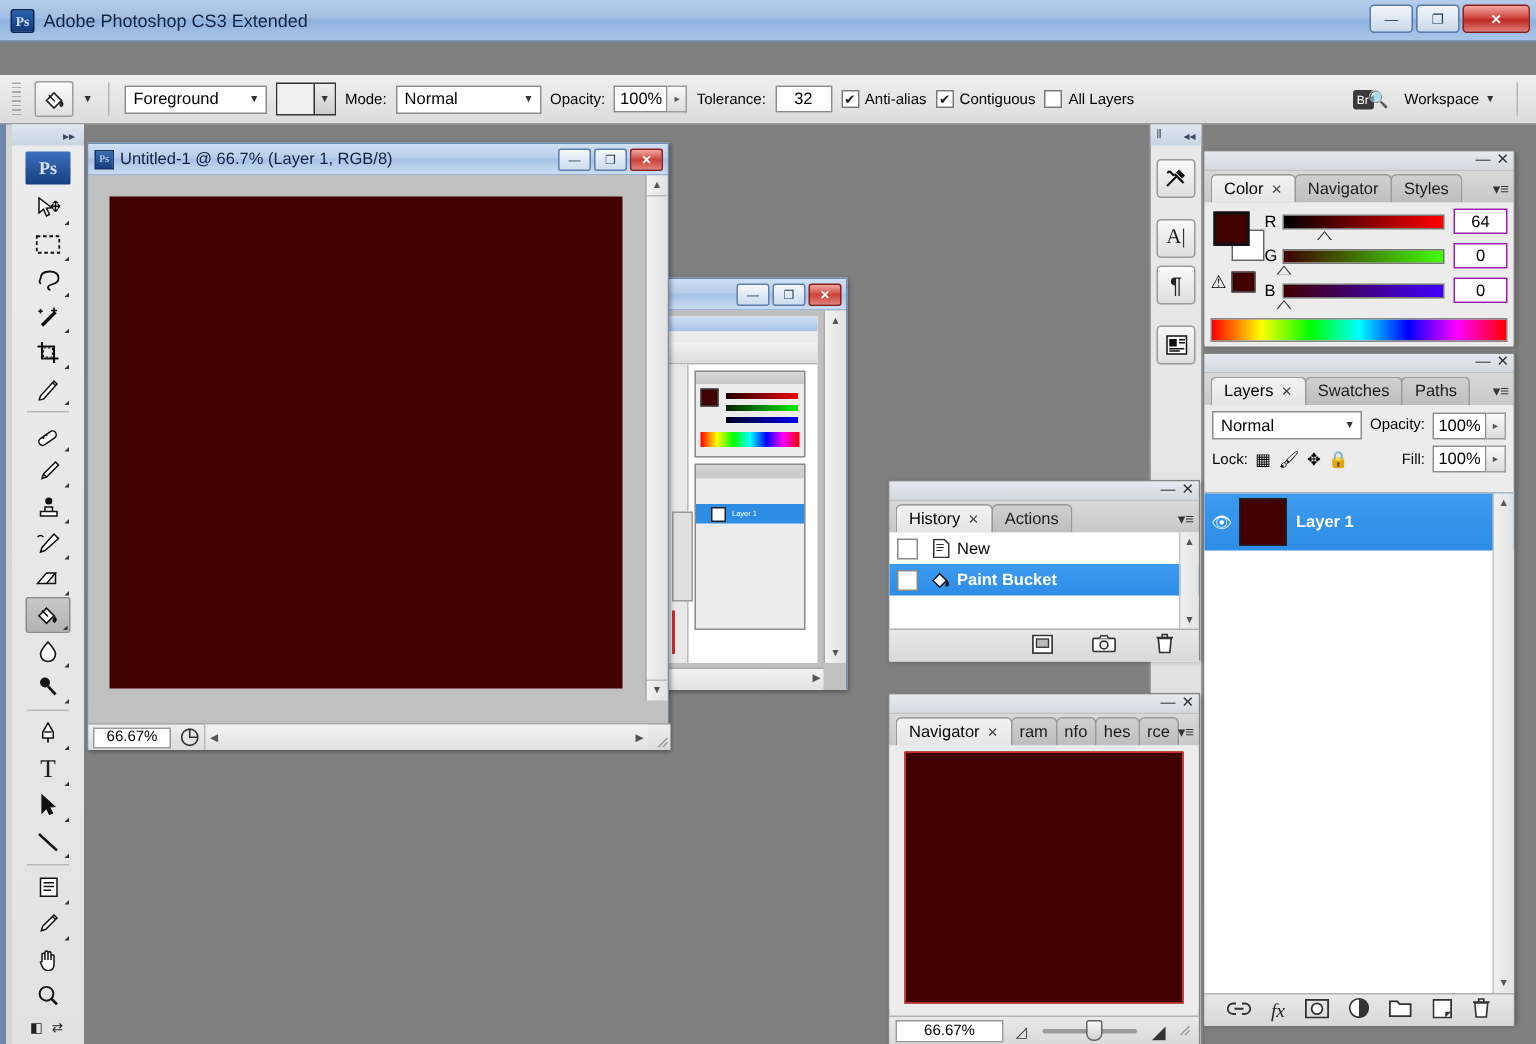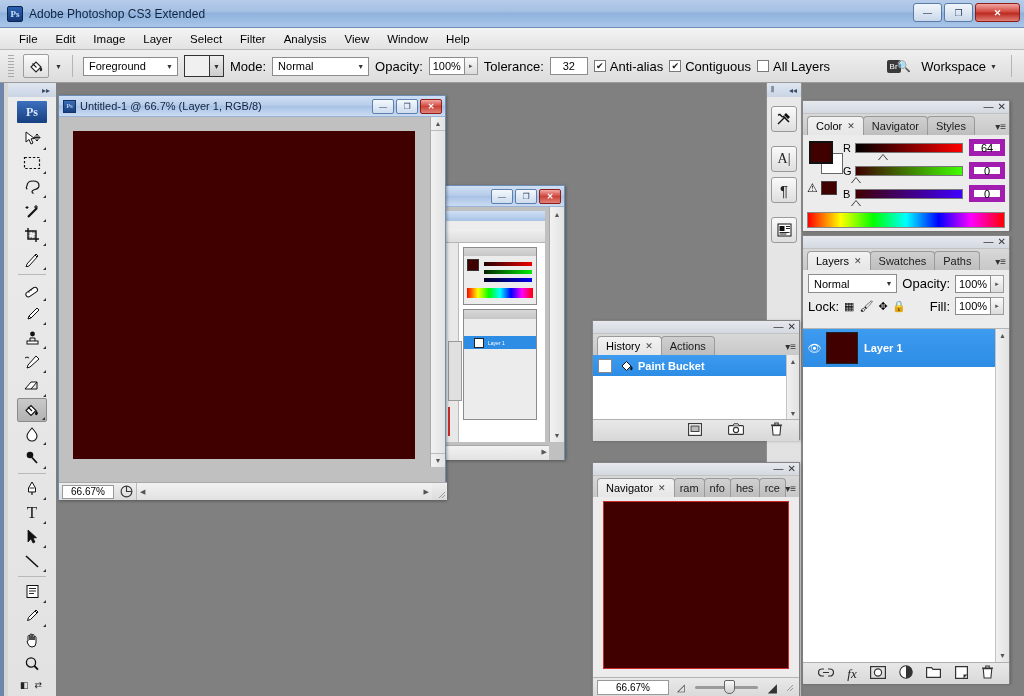--- a/index.html
+++ b/index.html
@@ -69,21 +69,21 @@
   .vsep { width: 1px; height: 22px; background: #b5b5b5; margin: 0 4px; }
   .combo {
     height: 19px; border: 1px solid #8c8c8c; background: #fff;
     display: flex; align-items: center; padding: 0 4px 0 5px;
     font-size: 11px; justify-content: space-between;
   }
   .swatch-pair { display: flex; height: 22px; border: 1px solid #333; }
   .sw-white { width: 24px; background: #f0f0f0; }
   .sw-pat { width: 14px; background: linear-gradient(180deg,#eee,#ccc);
     border-left: 1px solid #333; display:flex; align-items:center; justify-content:center; }
-  .lbl { font-size: 13px; color: #000; }
+  .lbl { font-size: 10px; color: #000; }
   .numfield {
     height: 18px; border: 1px solid #8c8c8c; background: #fff;
     display: flex; align-items: center; justify-content: center;
     font-size: 11px; min-width: 34px; padding: 0 3px;
   }
   .spin { width: 13px; height: 18px; border: 1px solid #9d9d9d; border-left: none;
     background: linear-gradient(180deg,#fafafa,#dcdcdc);
     display:flex;align-items:center;justify-content:center;font-size:7px;color:#555; }
   .chk { width: 12px; height: 12px; border: 1px solid #7a7a7a; background: #fff;
     display: flex; align-items: center; justify-content: center;
@@ -191,21 +191,21 @@
 
   
   .color-row { display: flex; align-items: center; margin-bottom: 6px; }
   .ramp { height: 10px; border: 1px solid #777; position: relative; }
   .slider-tri { position: absolute; top: 10px; width: 0; height: 0;
     border-left: 5px solid transparent; border-right: 5px solid transparent;
     border-bottom: 6px solid #303030; }
   .slider-tri i { position:absolute; left:-4px; top:1px; width:0;height:0;
     border-left:4px solid transparent;border-right:4px solid transparent;
     border-bottom:5px solid #ededed; }
-  .valbox { width: 36px; height: 17px; background:#fff; border:5px solid #a21caf;
+  .valbox { width: 36px; height: 17px; background:#fff; border:1px solid #a21caf;
     display:flex;align-items:center;justify-content:center;font-size:11px; }
   .spectrum { height: 16px; border:1px solid #888;
     background: linear-gradient(90deg,#ff0000,#ffff00,#00ff00,#00ffff,#0000ff,#ff00ff,#ff0000); }
 
   
   .layers-ctrl { display: flex; align-items: center; gap: 5px; padding: 4px 5px; }
   .layer-row { display: flex; align-items: center; height: 38px; padding: 0 3px; }
   .layer-row.sel { background: linear-gradient(180deg,#3d9bf0,#2d8ce4); color: #fff; }
   .layer-thumb { width: 32px; height: 32px; border: 1px solid #222; margin: 0 6px 0 3px; }
   .layer-name { font-size: 11px; font-weight: bold; }
@@ -261,32 +261,20 @@
   <div class="titlebar">
     <div class="ps-logo">Ps</div>
     <div class="title-text">Adobe Photoshop CS3 Extended</div>
     <div class="win-ctrls">
       <div class="wbtn">—</div>
       <div class="wbtn">❐</div>
       <div class="wbtn close">✕</div>
     </div>
   </div>
 
-  <div class="menubar">
-    <div class="menu-item">File</div>
-    <div class="menu-item">Edit</div>
-    <div class="menu-item">Image</div>
-    <div class="menu-item">Layer</div>
-    <div class="menu-item">Select</div>
-    <div class="menu-item">Filter</div>
-    <div class="menu-item">Analysis</div>
-    <div class="menu-item">View</div>
-    <div class="menu-item">Window</div>
-    <div class="menu-item">Help</div>
-  </div>
 
   <div class="optionsbar">
     <div class="grip"></div>
     <div class="tool-btn">
       <svg width="17" height="15" viewBox="0 0 17 15">
         <path d="M3 8 L8 3 L13 8 L8 13 Z" fill="#fff" stroke="#222" stroke-width="1.1"></path>
         <path d="M4.5 4.5 L8.5 8.5" stroke="#222" stroke-width="1.1" fill="none"></path>
         <path d="M13 8 q2 2 1 3.5 t-2.2 .2 q-.6-1.6 1.2-3.7Z" fill="#222"></path>
       </svg>
     </div>
@@ -795,20 +783,30 @@
       <div class="ptab active" style="margin-left:4px">
         <span>History</span>
         <span class="x">✕</span>
       </div>
       <div class="ptab">
         <span>Actions</span>
       </div>
       <div class="pal-menu">▾≡</div>
     </div>
     <div class="pal-body" style="height:86px;position:relative;background:#fff">
+      <div class="hist-row">
+        <span class="hist-chk"></span>
+        <span style="width:22px;display:flex;justify-content:center;margin-left:4px">
+          <svg width="13" height="13" viewBox="0 0 13 13">
+              <path d="M1.5 .6 h7 l3 3 v9 h-10Z" fill="#fff" stroke="#333" stroke-width="1"></path>
+              <path d="M3.2 4 h5 M3.2 6 h5 M3.2 8 h4" stroke="#333" stroke-width=".8"></path>
+            </svg>
+        </span>
+        <span>New</span>
+      </div>
       <div class="hist-row sel">
         <span class="hist-chk"></span>
         <span style="width:22px;display:flex;justify-content:center;margin-left:4px">
           <svg width="15" height="13" viewBox="0 0 15 13">
               <path d="M2 7 L6.5 2.5 L11 7 L6.5 11.5Z" fill="#fff" stroke="#111" stroke-width="1"></path>
               <path d="M11.5 7 q1.8 2 .9 3.4 t-2.1 .2 q-.5-1.6 1.2-3.6Z" fill="#111"></path>
             </svg>
         </span>
         <span>Paint Bucket</span>
       </div>

